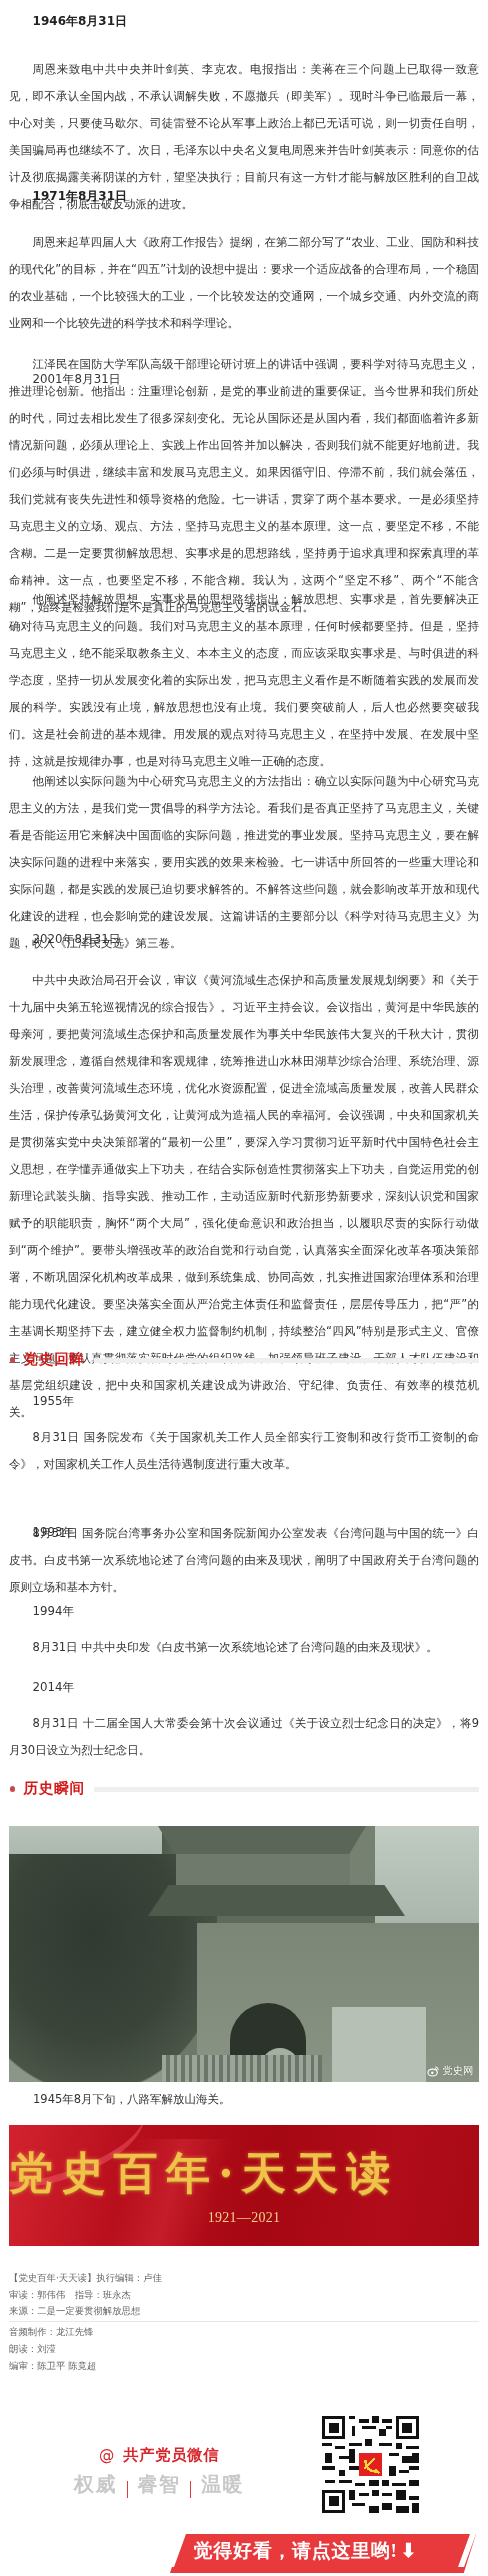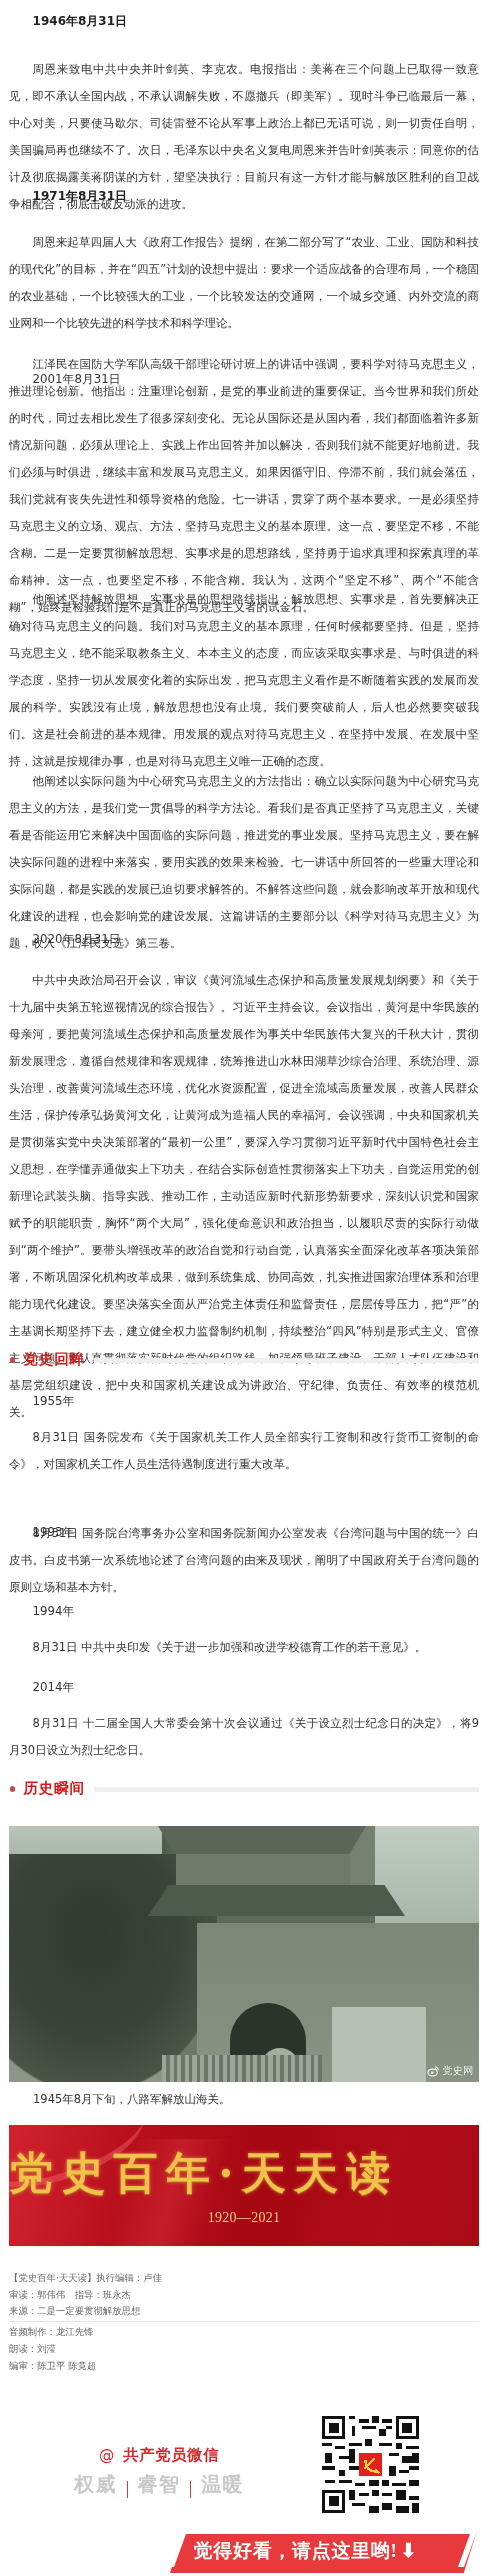--- a/index.html
+++ b/index.html
@@ -177,21 +177,21 @@
   <div class="date-plain">1993年</div>
 </div>
 <div class="content" style="top:1520px;">
   <p class="para">8月31日 国务院台湾事务办公室和国务院新闻办公室发表《台湾问题与中国的统一》白皮书。白皮书第一次系统地论述了台湾问题的由来及现状，阐明了中国政府关于台湾问题的原则立场和基本方针。</p>
 </div>
 
 <div class="content" style="top:1603px;">
   <div class="date-plain">1994年</div>
 </div>
 <div class="content" style="top:1634px;">
-  <p class="para">8月31日 中共中央印发《关于进一步加强和改进学校德育工作的若干意见》。</p>
+  <p class="para">8月31日 中共中央印发《白皮书第一次系统地论述了台湾问题的由来及现状》。</p>
 </div>
 
 <div class="content" style="top:1679px;">
   <div class="date-plain">2014年</div>
 </div>
 <div class="content" style="top:1710px;">
   <p class="para">8月31日 十二届全国人大常委会第十次会议通过《关于设立烈士纪念日的决定》，将9月30日设立为烈士纪念日。</p>
 </div>
 
 <div class="section-head" style="top:1777px;">
@@ -222,21 +222,21 @@
     <span>党史网</span>
   </div>
 </div>
 
 <div class="caption">1945年8月下旬，八路军解放山海关。</div>
 
 <div class="banner">
   <div class="swoosh"></div>
   <div class="swoosh2"></div>
   <div class="b-title">党史百年·天天读</div>
-  <div class="b-years">1920—2021</div>
+  <div class="b-years">1921—2021</div>
 </div>
 
 <div class="credits">
   <div class="c-line">【党史百年·天天读】执行编辑：卢佳</div>
   <div class="c-line">审读：郭伟伟　指导：班永杰</div>
   <div class="c-line">来源：二是一定要贯彻解放思想</div>
   <div class="c-divider"></div>
   <div class="c-line">音频制作：龙江先锋</div>
   <div class="c-line">朗读：刘滢</div>
   <div class="c-line">编审：陈卫平 陈竟超</div>

